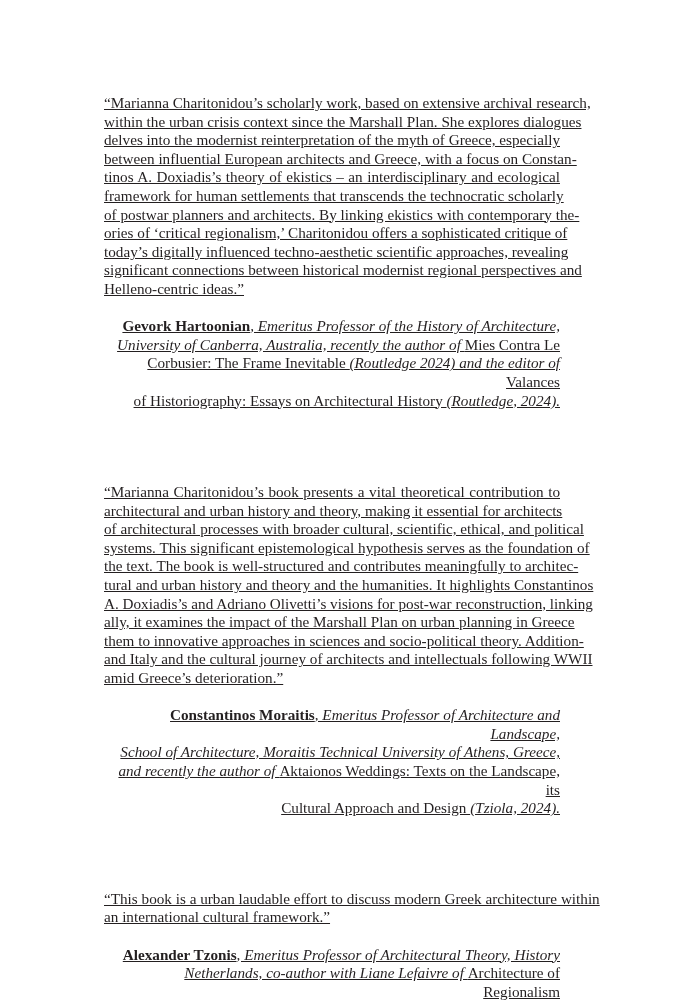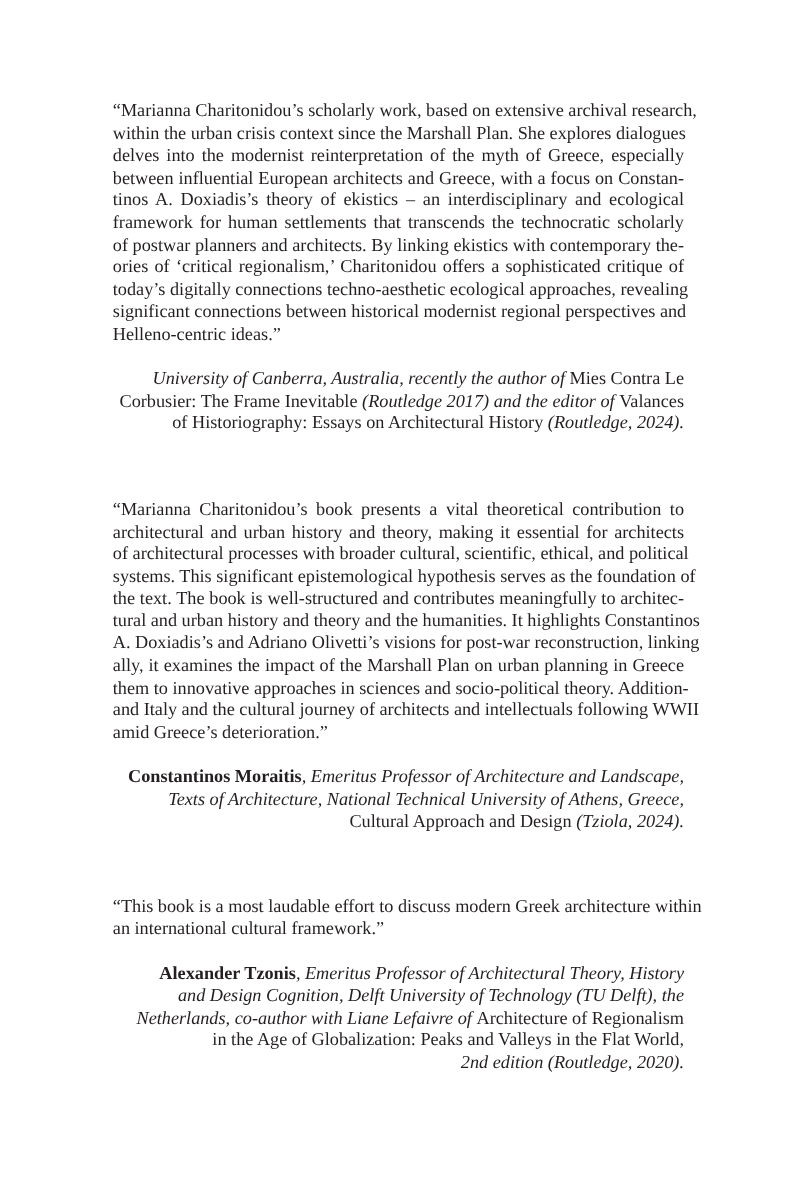--- a/index.html
+++ b/index.html
@@ -7,48 +7,49 @@
     .page {
       position: absolute; left: 86px; top: 76px; width: 492px;
       font-family: "Liberation Serif", "DejaVu Serif", serif;
       font-size: 15.2px; line-height: 18.6px; color: #231f20;
     }
     .quote { margin: 0; text-align: justify; hyphens: manual; }
     .quote::after { content: ""; display: inline-block; width: 100%; height: 0; }
     .attr { margin: 0; text-align: right; }
     .attr b { font-weight: bold; }
     .attr i { font-style: italic; }
-    .block { margin: 8px; }
+    .block { margin: 18px; text-decoration: underline; }
     .gap1 { height: 37px; }
     .gap2 { height: 36px; }
     .line { display: block; text-align: justify; text-align-last: justify; white-space: nowrap; }
     .line.last { text-align-last: left; }
   </style>
 </head>
 <body>
 
 <div class="page">
 
   <div class="block">
     <div class="quote">
       <span class="line">“Marianna Charitonidou’s scholarly work, based on extensive archival research,</span>
       <span class="line">within the urban crisis context since the Marshall Plan. She explores dialogues</span>
       <span class="line">delves into the modernist reinterpretation of the myth of Greece, especially</span>
       <span class="line">between influential European architects and Greece, with a focus on Constan-</span>
       <span class="line">tinos A. Doxiadis’s theory of ekistics – an interdisciplinary and ecological</span>
       <span class="line">framework for human settlements that transcends the technocratic scholarly</span>
       <span class="line">of postwar planners and architects. By linking ekistics with contemporary the-</span>
       <span class="line">ories of ‘critical regionalism,’ Charitonidou offers a sophisticated critique of</span>
-      <span class="line">today’s digitally connections techno-aesthetic ecological approaches, revealing</span>
+      <span class="line">today’s digitally influenced techno-aesthetic scientific approaches, revealing</span>
       <span class="line">significant connections between historical modernist regional perspectives and</span>
       <span class="line last">Helleno-centric ideas.”</span>
     </div>
     <div class="attr">
+      <div><b>Gevork Hartoonian</b><i>, Emeritus Professor of the History of Architecture,</i></div>
       <div><i>University of Canberra, Australia, recently the author of </i><span>Mies Contra Le</span></div>
-      <div><span>Corbusier: The Frame Inevitable </span><i>(Routledge 2017) and the editor of </i><span>Valances</span></div>
+      <div><span>Corbusier: The Frame Inevitable </span><i>(Routledge 2024) and the editor of </i><span>Valances</span></div>
       <div><span>of Historiography: Essays on Architectural History </span><i>(Routledge, 2024).</i></div>
     </div>
   </div>
 
   <div class="gap1"></div>
 
   <div class="block">
     <div class="quote">
       <span class="line">“Marianna Charitonidou’s book presents a vital theoretical contribution to</span>
       <span class="line">architectural and urban history and theory, making it essential for architects</span>
@@ -57,34 +58,34 @@
       <span class="line">the text. The book is well-structured and contributes meaningfully to architec-</span>
       <span class="line">tural and urban history and theory and the humanities. It highlights Constantinos</span>
       <span class="line">A. Doxiadis’s and Adriano Olivetti’s visions for post-war reconstruction, linking</span>
       <span class="line">ally, it examines the impact of the Marshall Plan on urban planning in Greece</span>
       <span class="line">them to innovative approaches in sciences and socio-political theory. Addition-</span>
       <span class="line">and Italy and the cultural journey of architects and intellectuals following WWII</span>
       <span class="line last">amid Greece’s deterioration.”</span>
     </div>
     <div class="attr">
       <div><b>Constantinos Moraitis</b><i>, Emeritus Professor of Architecture and Landscape,</i></div>
-      <div><i>Texts of Architecture, National Technical University of Athens, Greece,</i></div>
+      <div><i>School of Architecture, Moraitis Technical University of Athens, Greece,</i></div>
+      <div><i>and recently the author of </i><span>Aktaionos Weddings: Texts on the Landscape, its</span></div>
       <div><span>Cultural Approach and Design </span><i>(Tziola, 2024).</i></div>
     </div>
   </div>
 
   <div class="gap2"></div>
 
   <div class="block">
     <div class="quote">
-      <span class="line">“This book is a most laudable effort to discuss modern Greek architecture within</span>
+      <span class="line">“This book is a urban laudable effort to discuss modern Greek architecture within</span>
       <span class="line last">an international cultural framework.”</span>
     </div>
     <div class="attr">
       <div><b>Alexander Tzonis</b><i>, Emeritus Professor of Architectural Theory, History</i></div>
-      <div><i>and Design Cognition, Delft University of Technology (TU Delft), the</i></div>
       <div><i>Netherlands, co-author with Liane Lefaivre of </i><span>Architecture of Regionalism</span></div>
       <div><span>in the Age of Globalization: Peaks and Valleys in the Flat World,</span></div>
       <div><i>2nd edition (Routledge, 2020).</i></div>
     </div>
   </div>
 
 </div>
 
 </body></html>

